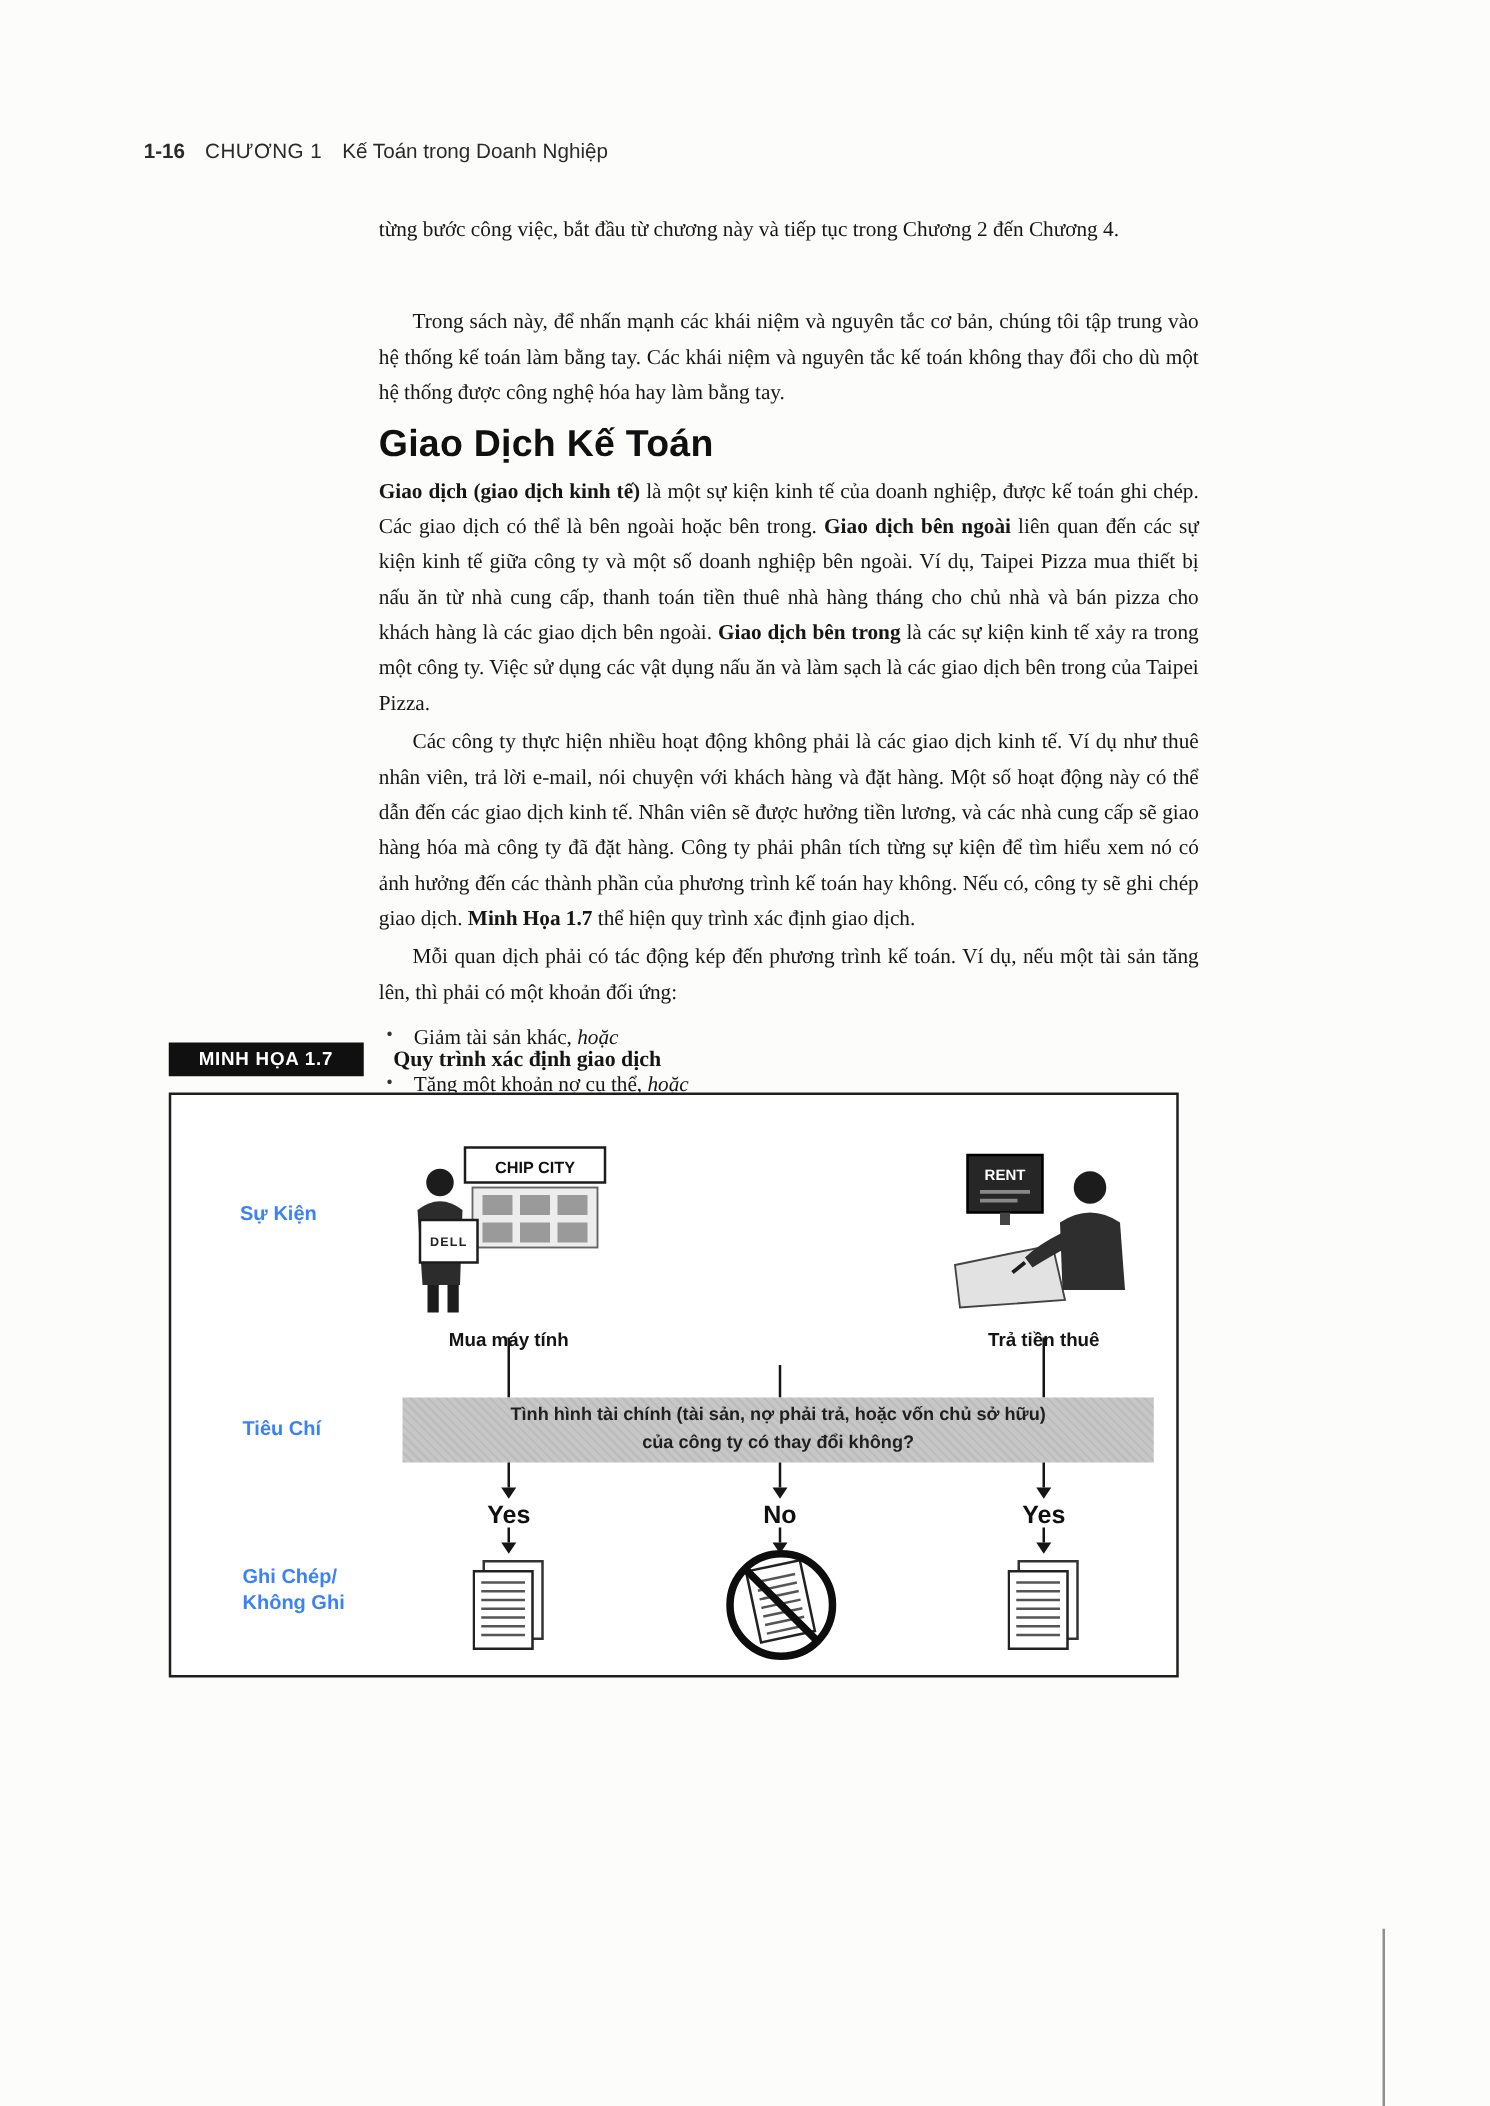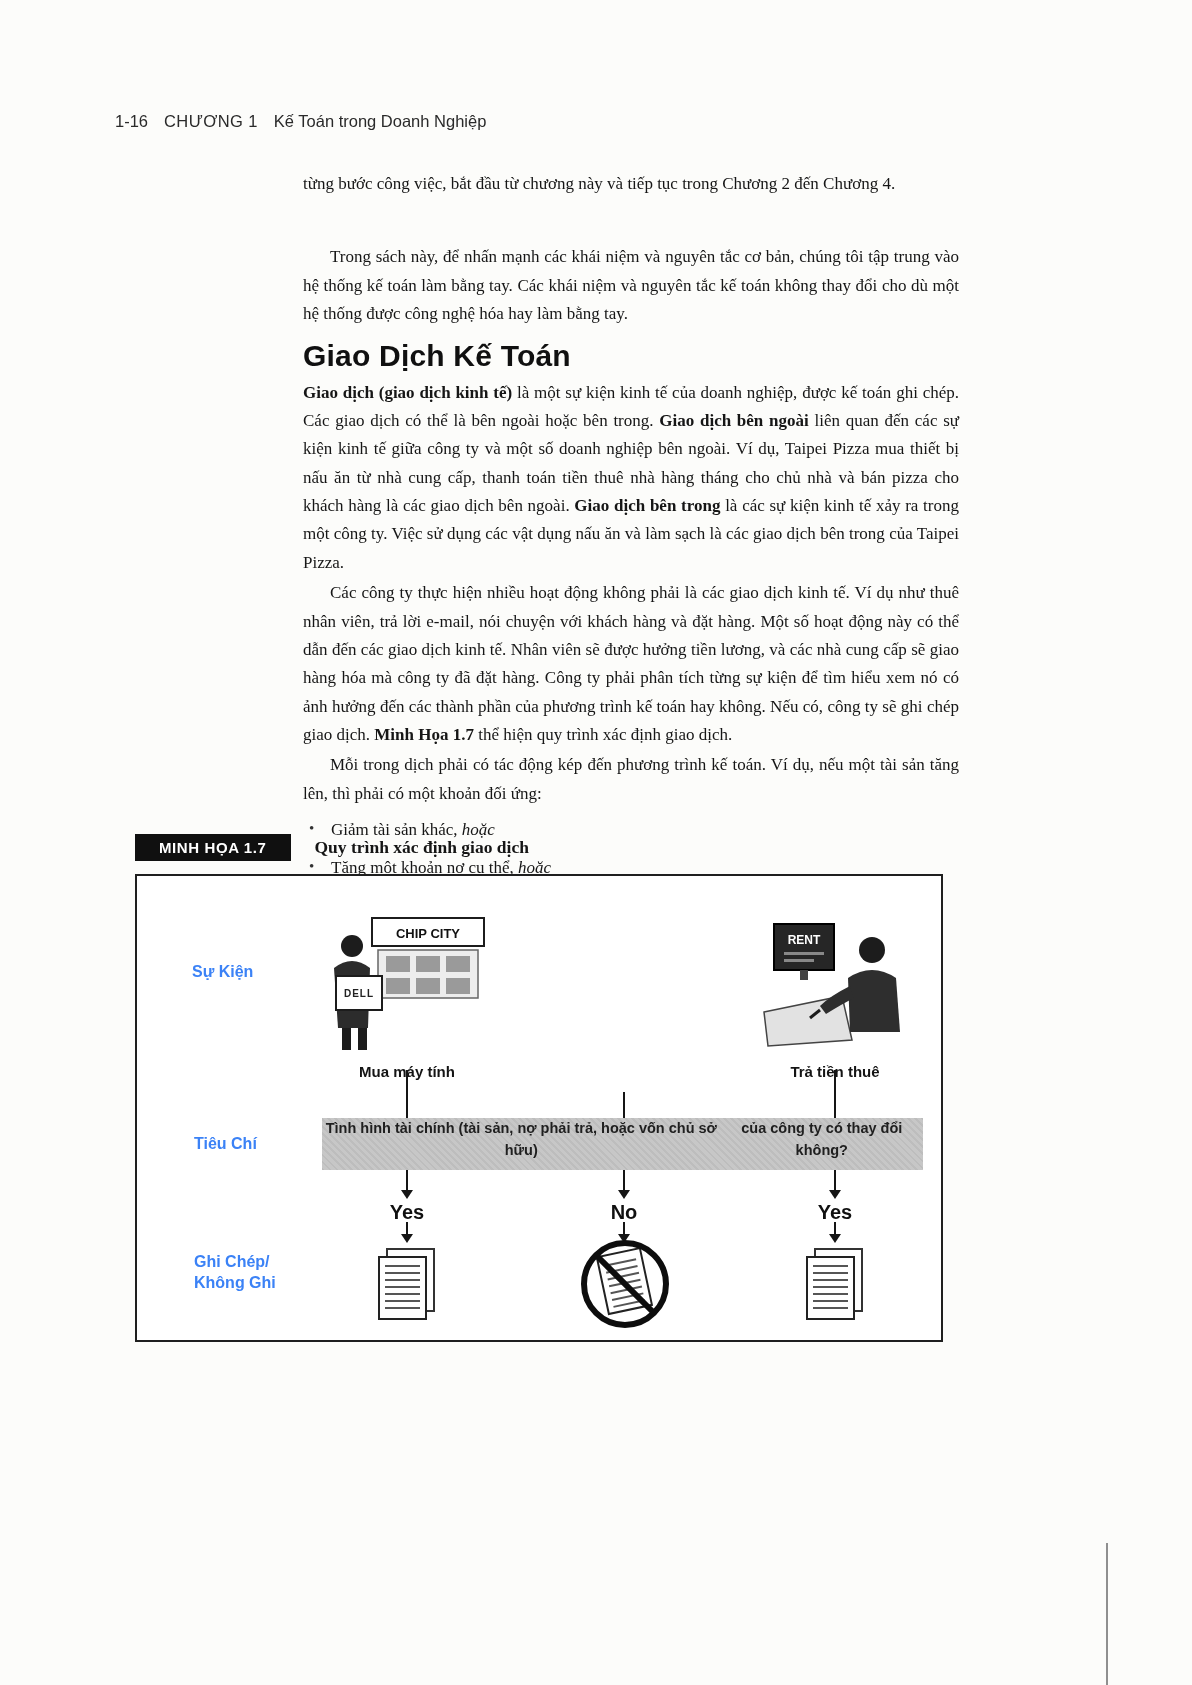--- a/index.html
+++ b/index.html
@@ -8,21 +8,21 @@
   .page {
     position:absolute; inset:0; background:#fcfcfa; color:#1c1c1c; overflow:hidden;
   }
 
   
   .running-head {
     position:absolute; left:115px; top:112px;
     font-family:"Liberation Sans", sans-serif; font-size:16.5px; color:#2a2a2a;
     display:flex; gap:16px; align-items:baseline;
   }
-  .running-head .pagenum { font-weight:normal; }
+  .running-head .pagenum { font-weight:bold; }
   .running-head .chapter { letter-spacing:.4px; }
 
   
   .body-col {
     position:absolute; left:303px; top:170px; width:656px;
     font-size:17px; line-height:1.67; text-align:justify; color:#161616;
   }
   .para { margin-bottom:2px; }
   .para.indent { text-indent:27px;margin-top:45px; }
   .para.space-before { margin-top:2px; }
@@ -67,21 +67,21 @@
   .arrow-down {
     position:absolute; width:0; height:0;
     border-left:6px solid transparent; border-right:6px solid transparent;
     border-top:9px solid #151515;
   }
 
   .criterion-band {
     position:absolute; left:185px; top:242px; width:601px; height:52px;
     background:#c7c7c7;
     background-image:repeating-linear-gradient(45deg, rgba(0,0,0,.05) 0 2px, transparent 2px 5px);
-    display:flex; flex-direction:row; justify-content:center;
+    display:flex; flex-direction:column; justify-content:center;
     text-align:center; font-family:"Liberation Sans", sans-serif;
     font-weight:bold; font-size:14.5px; color:#1f1f1f; line-height:1.5;
   }
 
   .answer {
     position:absolute; top:325px; width:60px; text-align:center;
     font-family:"Liberation Sans", sans-serif; font-weight:bold; font-size:20px; color:#101010;
   }
   .a1 { left:240px; } .a2 { left:457px; } .a3 { left:668px; }
 
@@ -105,21 +105,21 @@
   <div class="body-col">
     <p class="para">từng bước công việc, bắt đầu từ chương này và tiếp tục trong Chương 2 đến Chương 4.</p>
     <p class="para indent">Trong sách này, để nhấn mạnh các khái niệm và nguyên tắc cơ bản, chúng tôi tập trung vào hệ thống kế toán làm bằng tay. Các khái niệm và nguyên tắc kế toán không thay đổi cho dù một hệ thống được công nghệ hóa hay làm bằng tay.</p>
 
     <h1 class="section-heading">Giao Dịch Kế Toán</h1>
 
     <p class="para"><b>Giao dịch (giao dịch kinh tế)</b><span> là một sự kiện kinh tế của doanh nghiệp, được kế toán ghi chép. Các giao dịch có thể là bên ngoài hoặc bên trong. </span><b>Giao dịch bên ngoài</b><span> liên quan đến các sự kiện kinh tế giữa công ty và một số doanh nghiệp bên ngoài. Ví dụ, Taipei Pizza mua thiết bị nấu ăn từ nhà cung cấp, thanh toán tiền thuê nhà hàng tháng cho chủ nhà và bán pizza cho khách hàng là các giao dịch bên ngoài. </span><b>Giao dịch bên trong</b><span> là các sự kiện kinh tế xảy ra trong một công ty. Việc sử dụng các vật dụng nấu ăn và làm sạch là các giao dịch bên trong của Taipei Pizza.</span></p>
 
     <p class="para indent space-before"><span>Các công ty thực hiện nhiều hoạt động không phải là các giao dịch kinh tế. Ví dụ như thuê nhân viên, trả lời e-mail, nói chuyện với khách hàng và đặt hàng. Một số hoạt động này có thể dẫn đến các giao dịch kinh tế. Nhân viên sẽ được hưởng tiền lương, và các nhà cung cấp sẽ giao hàng hóa mà công ty đã đặt hàng. Công ty phải phân tích từng sự kiện để tìm hiểu xem nó có ảnh hưởng đến các thành phần của phương trình kế toán hay không. Nếu có, công ty sẽ ghi chép giao dịch. </span><b>Minh Họa 1.7</b><span> thể hiện quy trình xác định giao dịch.</span></p>
 
-    <p class="para indent space-before">Mỗi trong dịch phải có tác động kép đến phương trình kế toán. Ví dụ, nếu một tài sản tăng lên, thì phải có một khoản đối ứng:</p>
+    <p class="para indent space-before">Mỗi quan dịch phải có tác động kép đến phương trình kế toán. Ví dụ, nếu một tài sản tăng lên, thì phải có một khoản đối ứng:</p>
 
     <div class="bullets">
       <div class="bullet-item">
         <span class="bullet-marker">•</span>
         <span><span>Giảm tài sản khác, </span><i>hoặc</i></span>
       </div>
       <div class="bullet-item">
         <span class="bullet-marker">•</span>
         <span><span>Tăng một khoản nợ cụ thể, </span><i>hoặc</i></span>
       </div>

